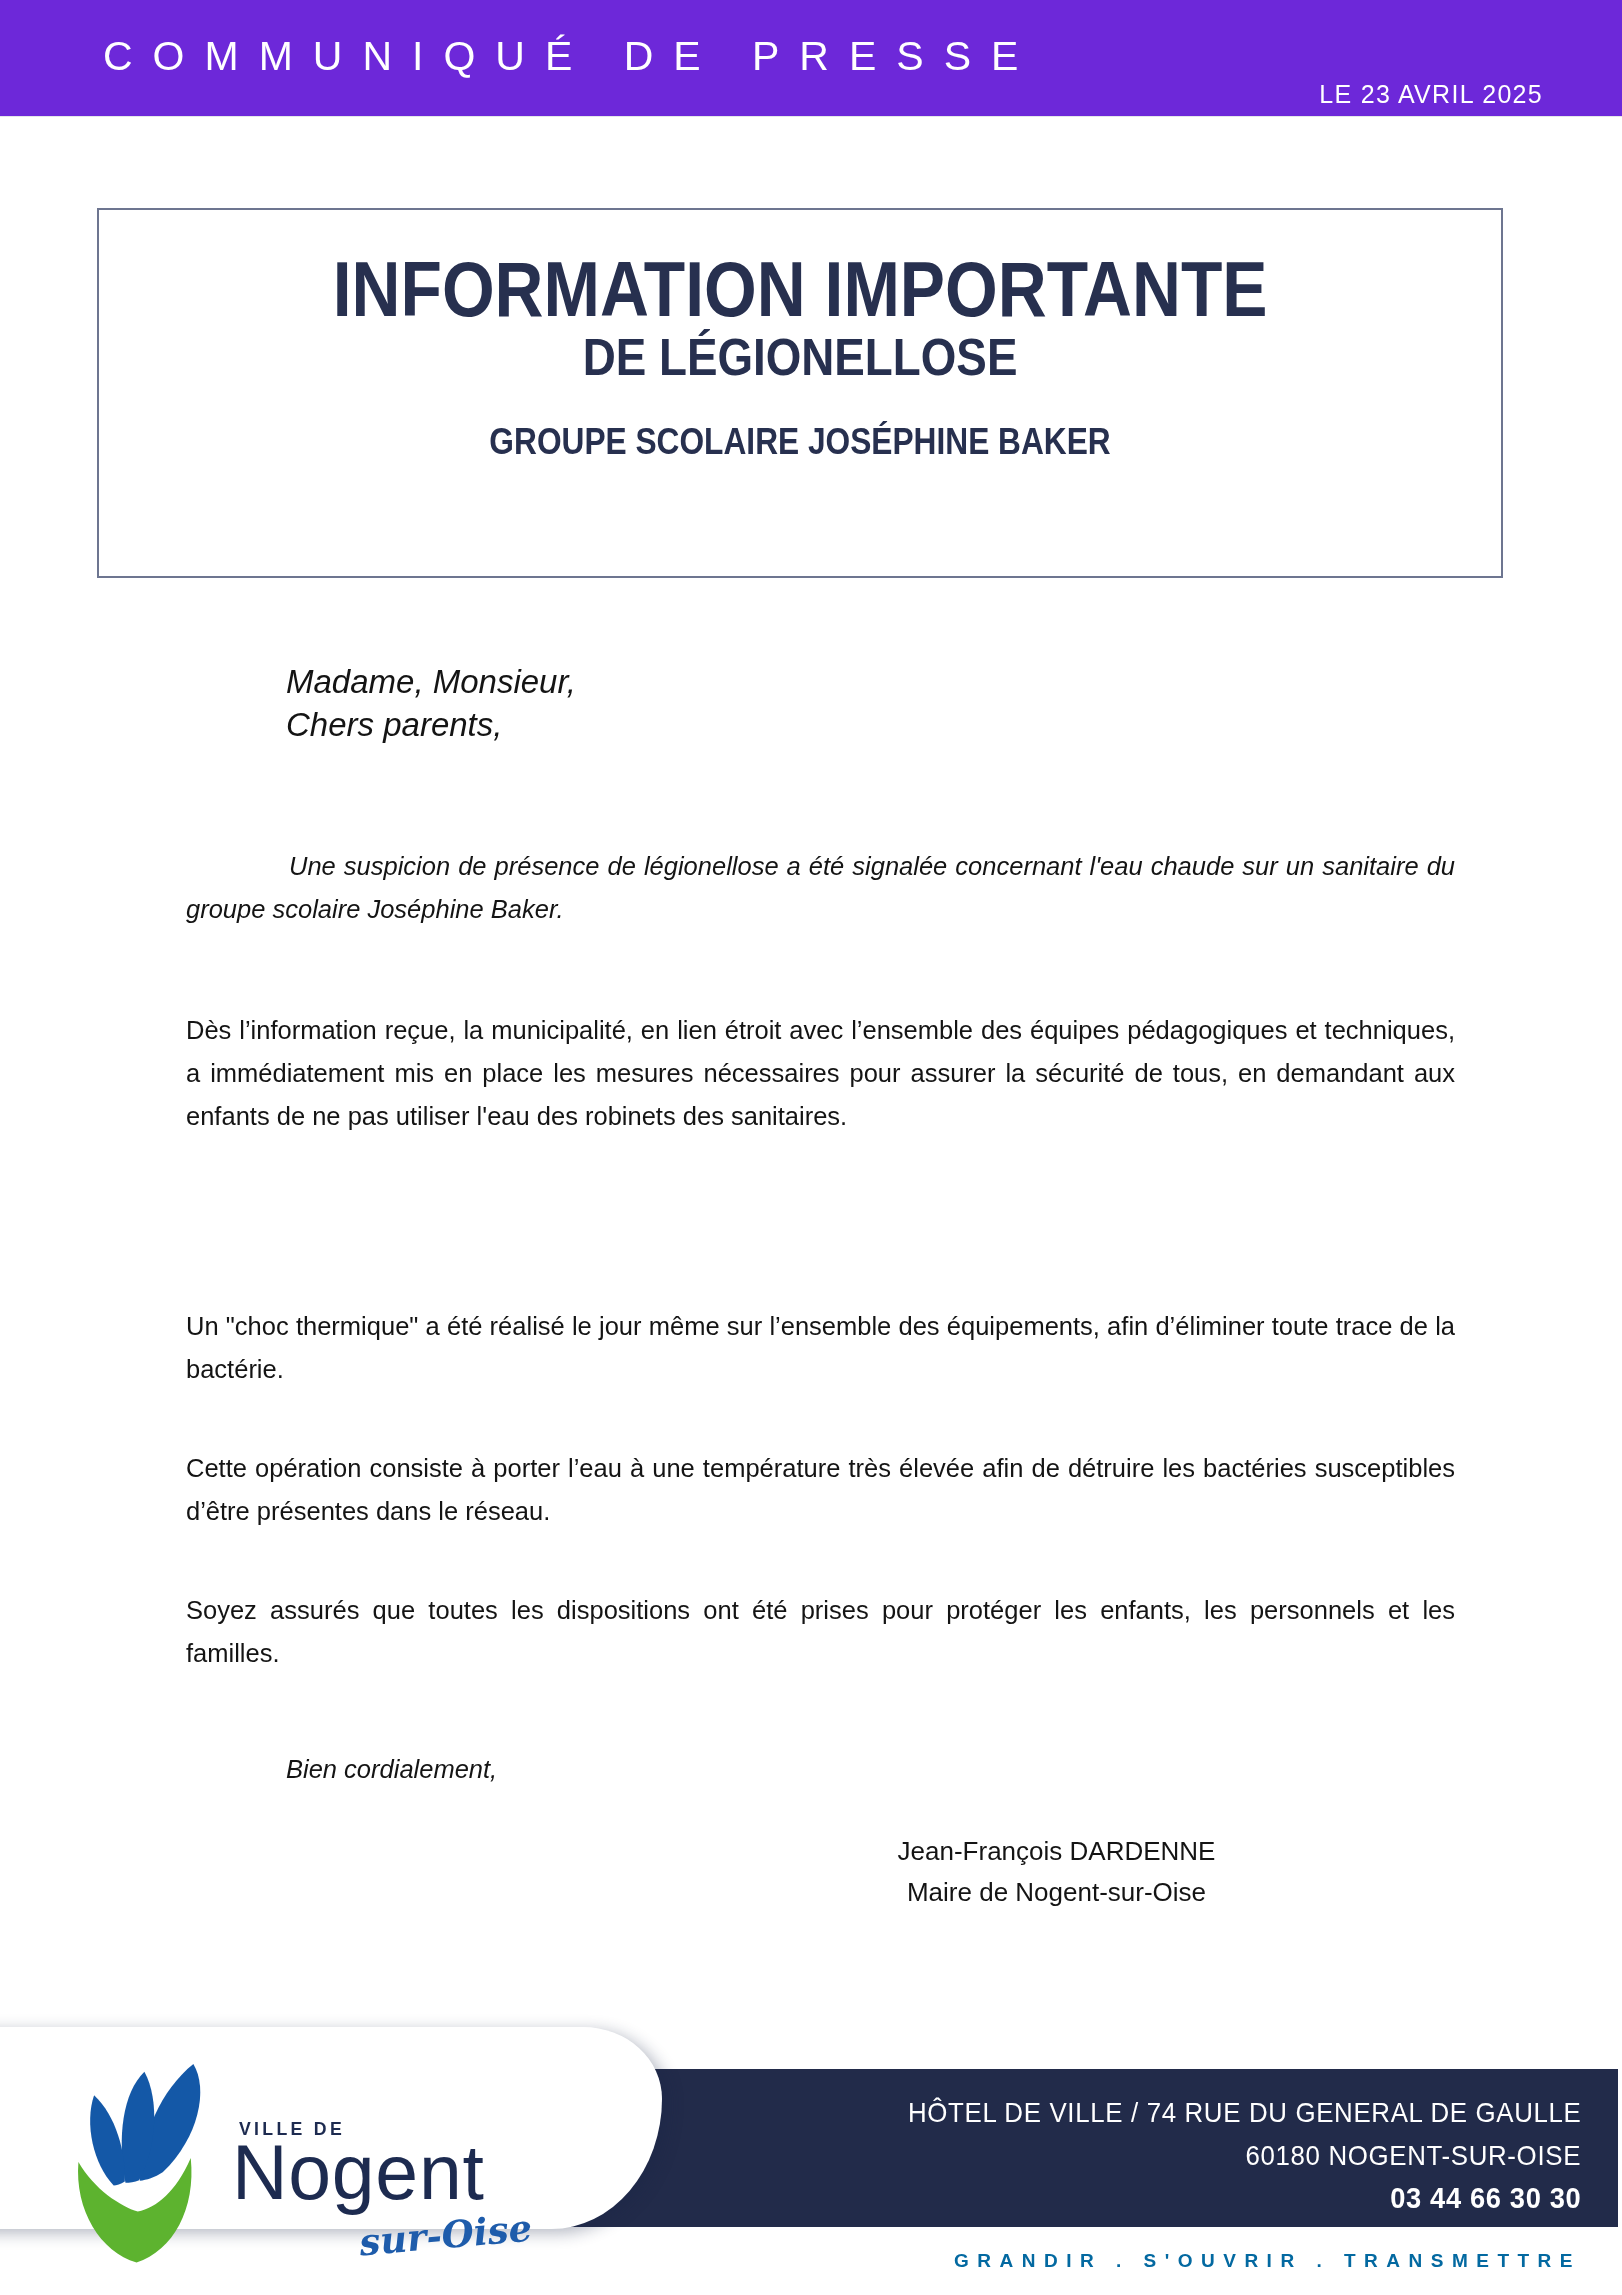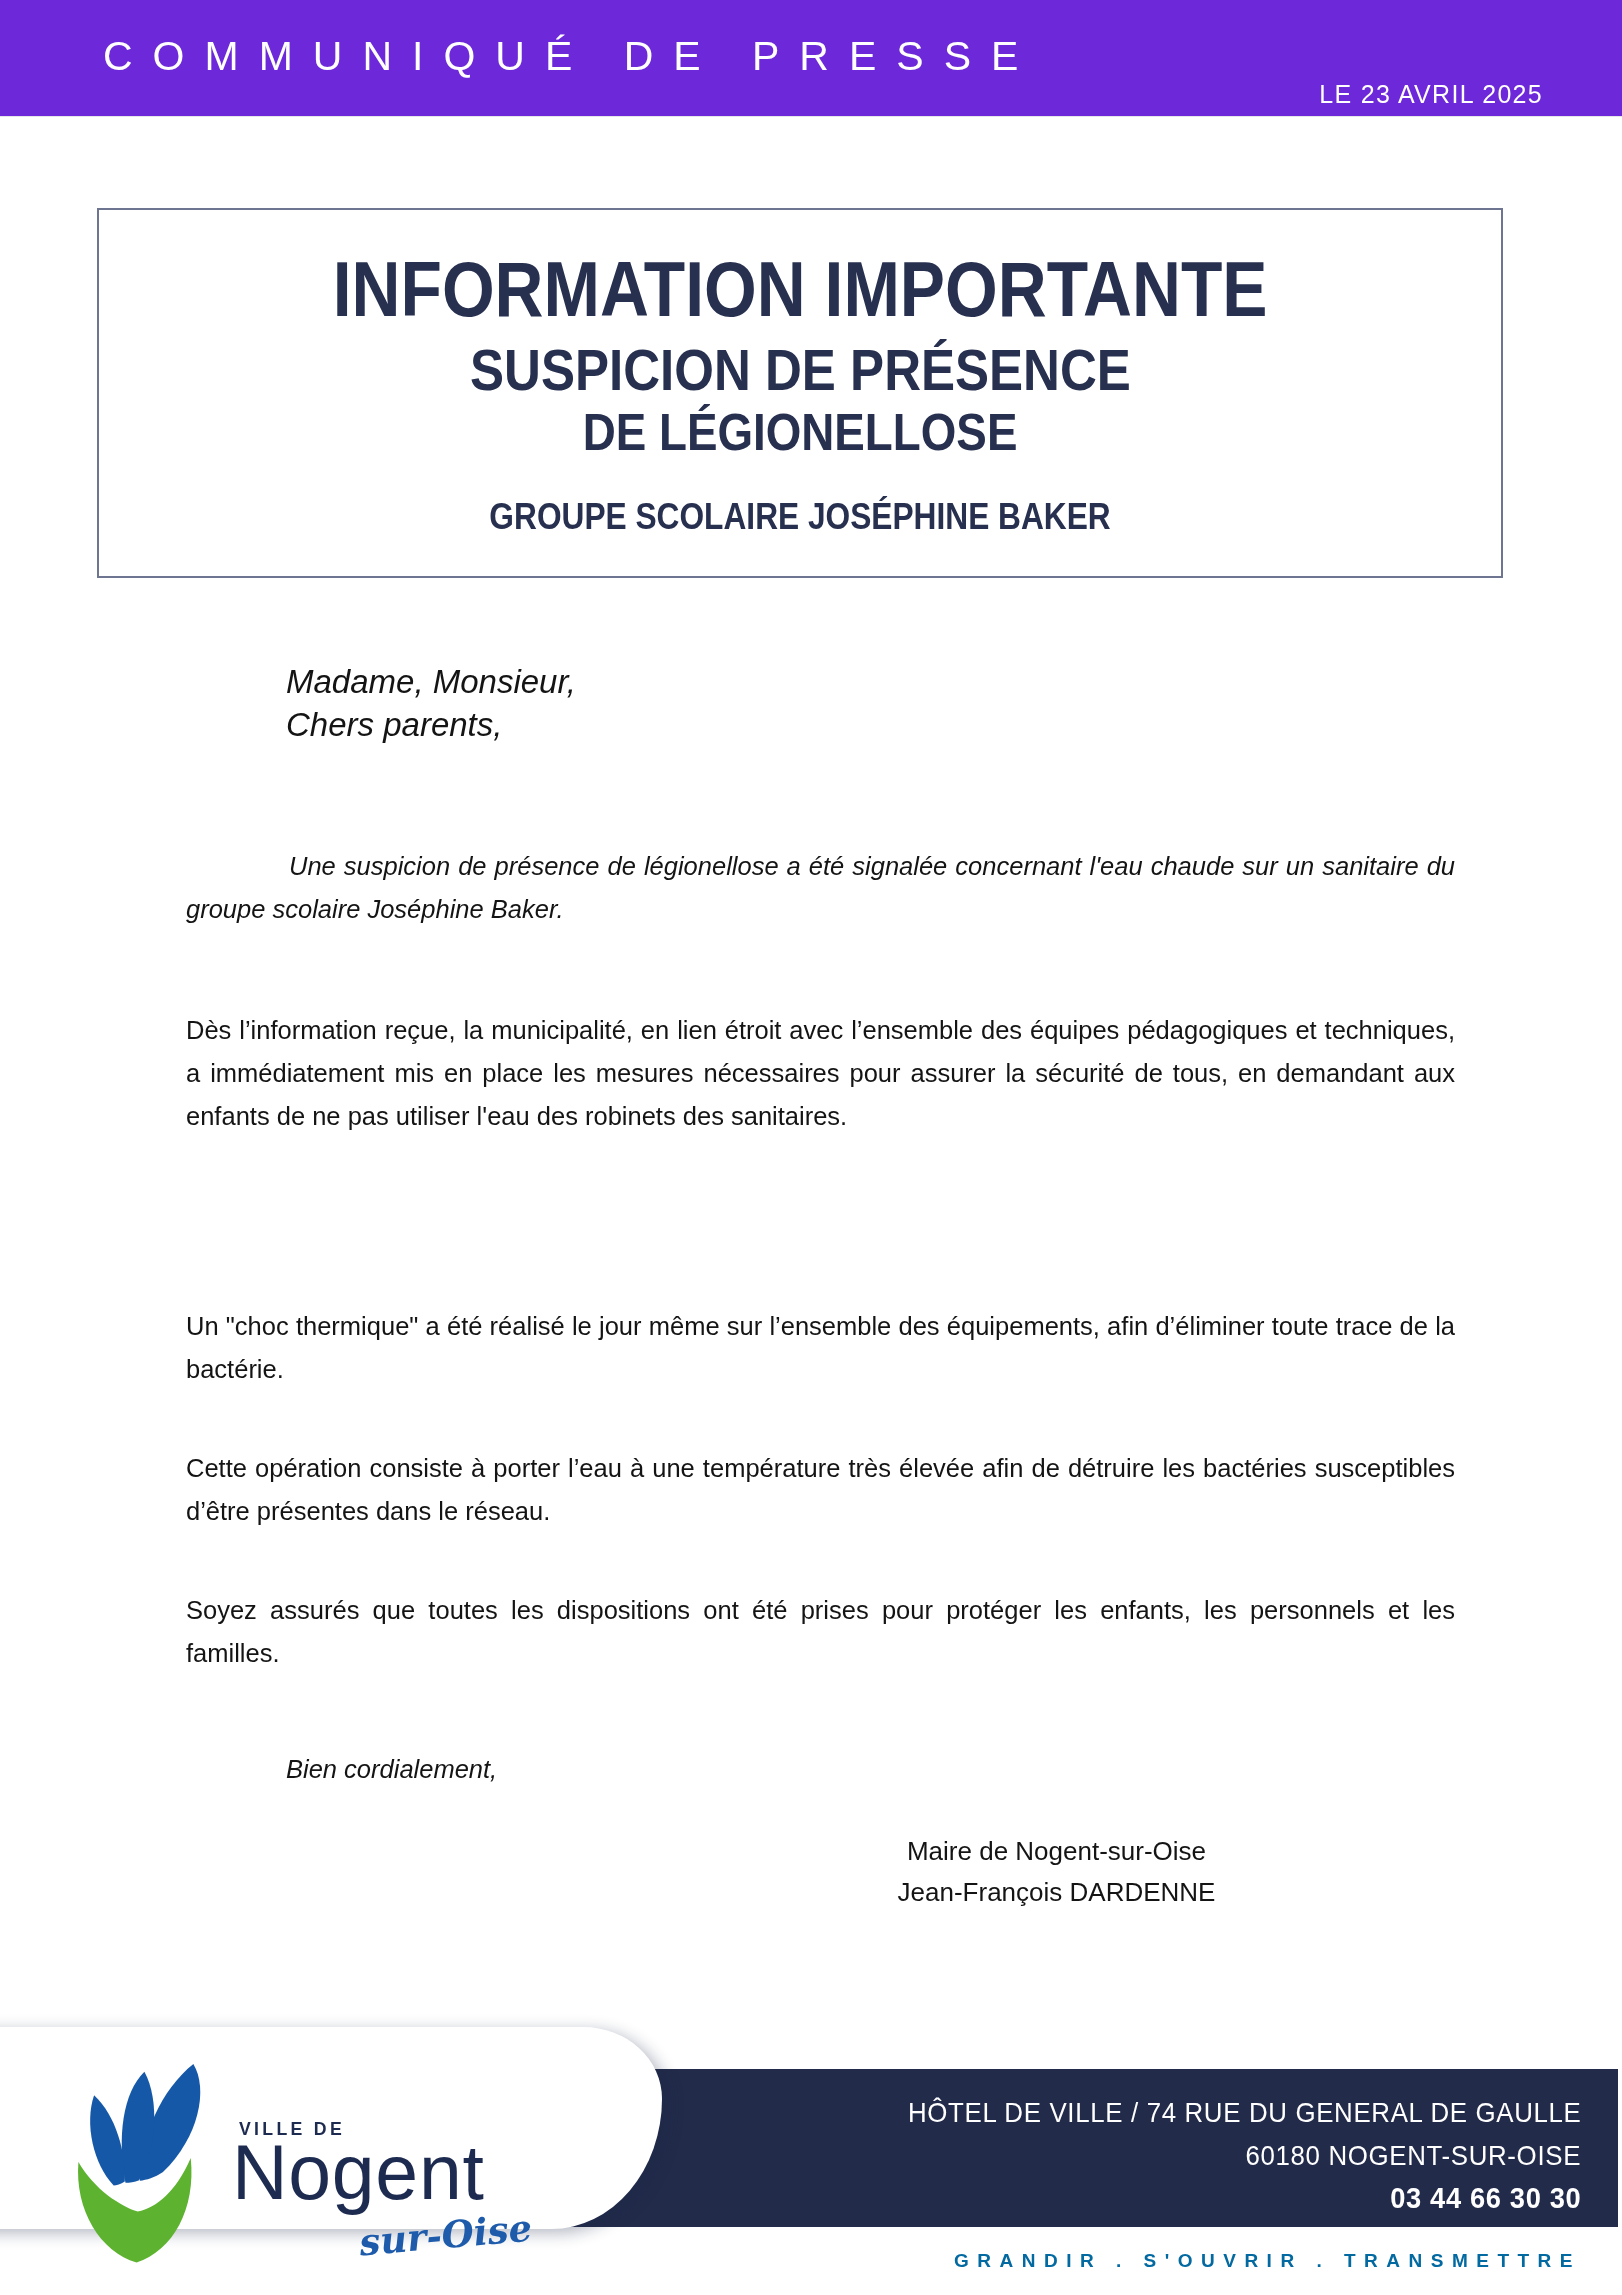--- a/index.html
+++ b/index.html
@@ -90,41 +90,40 @@
 
 <div id="page">
 
   <div class="topbar">
     <div class="topbar-title">COMMUNIQUÉ DE PRESSE</div>
     <div class="topbar-date">LE 23 AVRIL 2025</div>
   </div>
 
   <div class="notice">
     <div class="nl1"><span class="cond">INFORMATION IMPORTANTE</span></div>
-    <div class="nl2"><span class="cond">SUSPICION DE PRÉSENCE</span></div>
     <div class="nl3"><span class="cond">DE LÉGIONELLOSE</span></div>
     <div class="nl4"><span class="cond">GROUPE SCOLAIRE JOSÉPHINE BAKER</span></div>
   </div>
 
   <div class="greeting">
     <div>Madame, Monsieur,</div>
     <div>Chers parents,</div>
   </div>
 
   <div class="para indent p1">Une suspicion de présence de légionellose a été signalée concernant l'eau chaude sur un sanitaire du groupe scolaire Joséphine Baker.</div>
   <div class="para p2">Dès l’information reçue, la municipalité, en lien étroit avec l’ensemble des équipes pédagogiques et techniques, a immédiatement mis en place les mesures nécessaires pour assurer la sécurité de tous, en demandant aux enfants de ne pas utiliser l'eau des robinets des sanitaires.</div>
   <div class="para p4">Un "choc thermique" a été réalisé le jour même sur l’ensemble des équipements, afin d’éliminer toute trace de la bactérie.</div>
   <div class="para p5">Cette opération consiste à porter l’eau à une température très élevée afin de détruire les bactéries susceptibles d’être présentes dans le réseau.</div>
   <div class="para p6">Soyez assurés que toutes les dispositions ont été prises pour protéger les enfants, les personnels et les familles.</div>
 
   <div class="closing">Bien cordialement,</div>
 
   <div class="signature">
+    <div>Jean-François DARDENNE</div>
     <div>Maire de Nogent-sur-Oise</div>
-    <div>Jean-François DARDENNE</div>
   </div>
 
   <div class="footband"></div>
   <div class="footplate"></div>
 
   <svg class="logo-mark" viewBox="0 0 240 320" xmlns="http://www.w3.org/2000/svg">
     <path d="M122,185 C124,116 154,46 204,6 C227,44 213,118 157,172 C145,180 132,184 122,185 Z" fill="#1458a7"></path>
     <path d="M100,188 C87,118 96,50 129,18 C153,62 147,136 121,184 C114,187 106,188 100,188 Z" fill="#1458a7"></path>
     <path d="M82,192 C51,160 37,98 52,54 C85,84 101,142 99,186 C93,190 86,192 82,192 Z" fill="#1458a7"></path>
     <path d="M28,156 C22,230 62,294 117,310 C173,292 208,228 200,150 C177,202 148,226 119,232 C93,224 52,198 28,156 Z" fill="#5db32f"></path>

